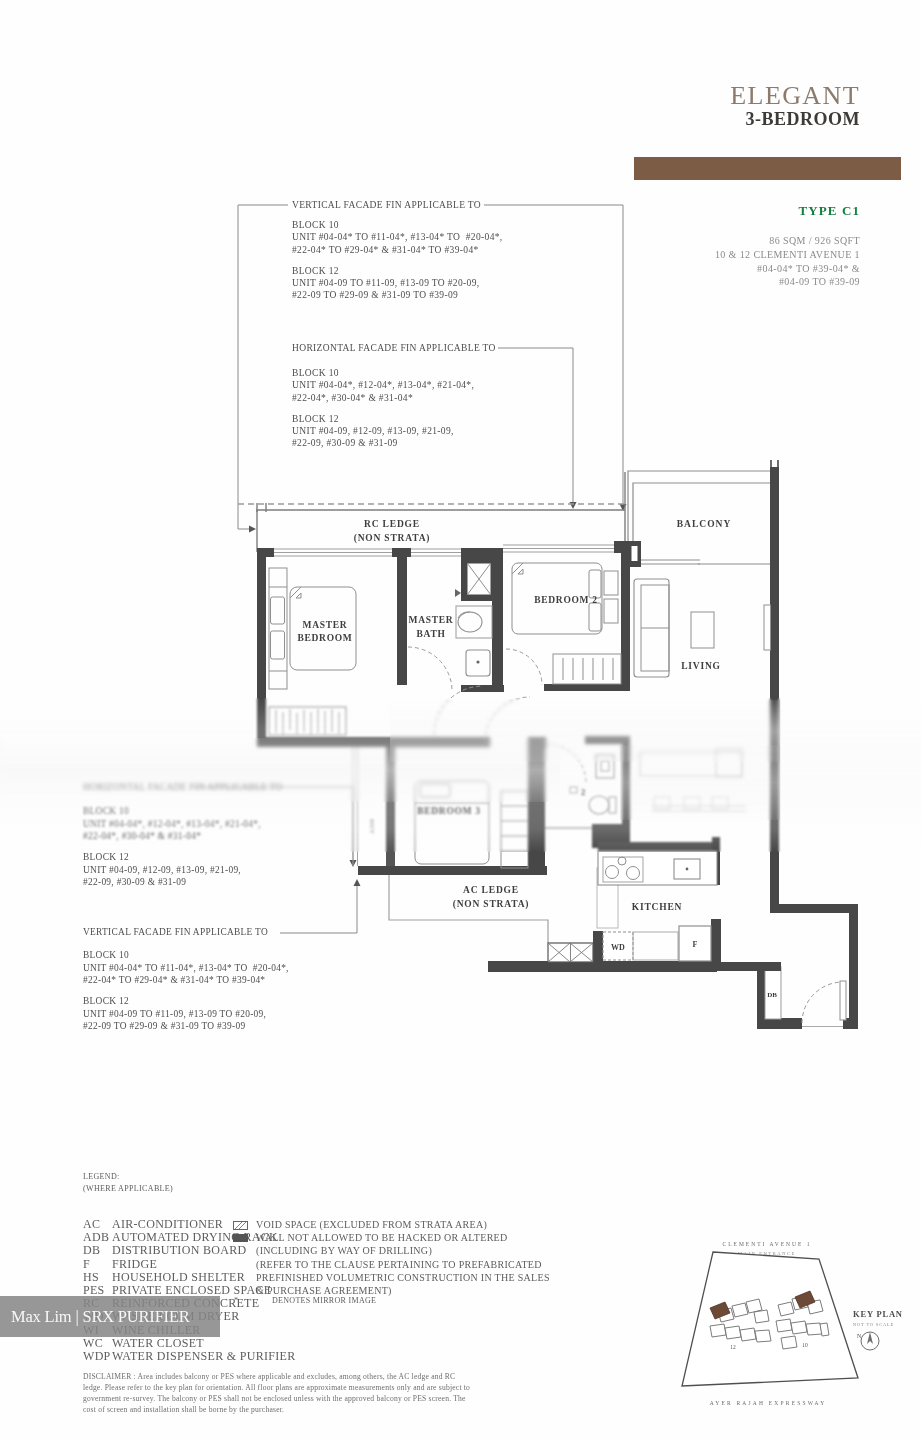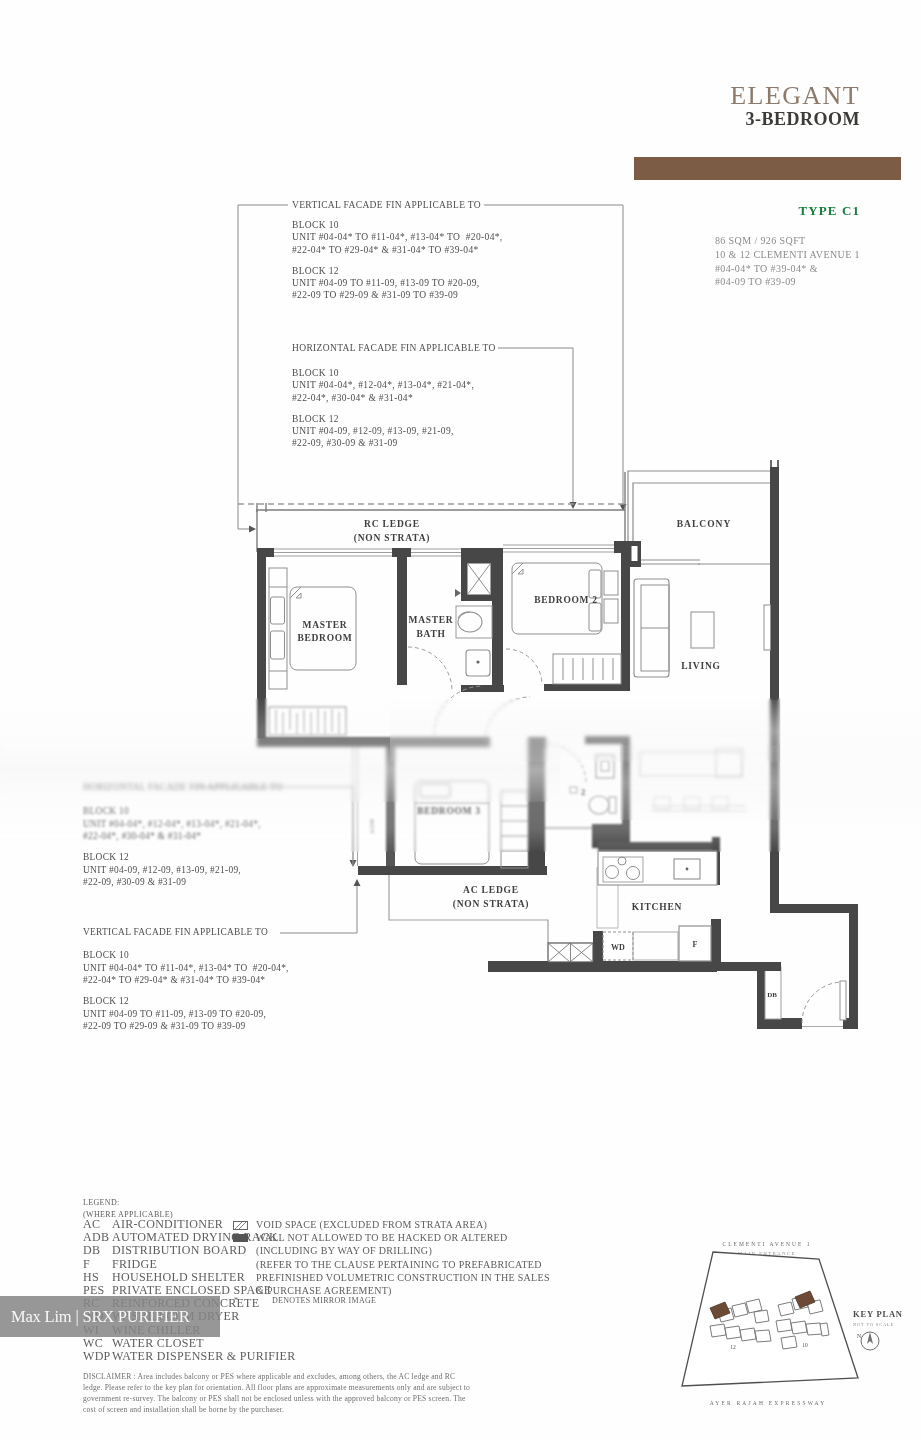--- a/index.html
+++ b/index.html
@@ -16,21 +16,21 @@
 <div id="page">
 
 <div class="abs" style="right:61px;top:81px;color:#8c7b6c;font-size:26px;letter-spacing:1.4px;font-weight:500;">ELEGANT</div>
 
 <div class="abs" style="right:61px;top:109px;color:#3d3b38;font-size:18px;letter-spacing:0.5px;font-weight:700;">3-BEDROOM</div>
 
 <div class="abs" style="left:634px;top:157px;width:267px;height:23px;background:#7d5c45;"></div>
 
 <div class="abs" style="right:61px;top:203px;color:#15803d;font-size:13px;letter-spacing:1.1px;font-weight:700;">TYPE C1</div>
 
-<div class="abs" style="right:61px;top:234px;color:#8b8b8b;font-size:10px;line-height:13.8px;letter-spacing:0.4px;text-align:left;font-weight:500;">
+<div class="abs" style="right:61px;top:234px;color:#8b8b8b;font-size:10px;line-height:13.8px;letter-spacing:0.4px;text-align:right;font-weight:500;">
 86 SQM / 926 SQFT<br>
 10 &amp; 12 CLEMENTI AVENUE 1<br>
 #04-04* TO #39-04* &amp;<br>
 #04-09 TO #39-09
 </div>
 
 <div class="abs annot" style="left:292px;top:199px;">VERTICAL FACADE FIN APPLICABLE TO</div>
 <div class="abs annot" style="left:292px;top:219px;">
 BLOCK 10<br>
 UNIT #04-04* TO #11-04*, #13-04* TO&nbsp; #20-04*,<br>
@@ -388,21 +388,21 @@
 <text x="695" y="947" font-size="8" fill="#3e3e3e" font-weight="700" text-anchor="middle">F</text>
 </g>
 
 </svg>
 
 <div class="abs" style="left:0;top:698px;width:921px;height:154px;backdrop-filter:blur(1.1px);background:linear-gradient(to bottom,rgba(255,255,255,0) 0%,rgba(250,250,250,0.22) 20%,rgba(247,247,247,0.26) 55%,rgba(252,252,252,0.2) 85%,rgba(255,255,255,0) 100%);"></div>
 <div class="abs" style="left:0;top:738px;width:560px;height:64px;background:linear-gradient(to bottom,rgba(250,250,250,0.08),rgba(246,246,246,0.45),rgba(250,250,250,0.08));backdrop-filter:blur(1.6px);"></div>
     <div class="abs" style="left:390px;top:700px;width:390px;height:62px;background:linear-gradient(to bottom,rgba(250,250,250,0.06),rgba(247,247,247,0.36),rgba(250,250,250,0.06));backdrop-filter:blur(1.4px);"></div>
     <div class="abs" style="left:620px;top:745px;width:160px;height:75px;background:linear-gradient(to bottom,rgba(250,250,250,0.05),rgba(247,247,247,0.3),rgba(250,250,250,0.05));backdrop-filter:blur(1.2px);"></div>
 
-<div class="abs" style="left:83px;top:1197px;font-size:8px;line-height:11.5px;color:#5d5d5d;letter-spacing:0.35px;font-weight:500;">LEGEND:<br>(WHERE APPLICABLE)</div>
+<div class="abs" style="left:83px;top:1171px;font-size:8px;line-height:11.5px;color:#5d5d5d;letter-spacing:0.35px;font-weight:500;">LEGEND:<br>(WHERE APPLICABLE)</div>
 
 <div class="abs" style="left:83px;top:1218px;font-size:12px;line-height:13.2px;color:#5d5d5d;letter-spacing:0.3px;font-weight:500;">AC<br>ADB<br>DB<br>F<br>HS<br>PES<br>RC<br>WD<br>WI<br>WC<br>WDP</div>
 
 <div class="abs" style="left:112px;top:1218px;font-size:12px;line-height:13.2px;color:#5d5d5d;letter-spacing:0.3px;font-weight:500;">AIR-CONDITIONER<br>AUTOMATED DRYING RACK<br>DISTRIBUTION BOARD<br>FRIDGE<br>HOUSEHOLD SHELTER<br>PRIVATE ENCLOSED SPACE<br>REINFORCED CONCRETE<br>WASHER CUM DRYER<br>WINE CHILLER<br>WATER CLOSET<br>WATER DISPENSER &amp; PURIFIER</div>
 
 <svg class="abs" style="left:233px;top:1221px;" width="15" height="9">
       <rect x="0.5" y="0.5" width="14" height="8" fill="#fff" stroke="#666"></rect>
       <line x1="2" y1="8" x2="9" y2="1" stroke="#666" stroke-width="0.8"></line>
       <line x1="6" y1="8" x2="13" y2="1" stroke="#666" stroke-width="0.8"></line>
     </svg>

